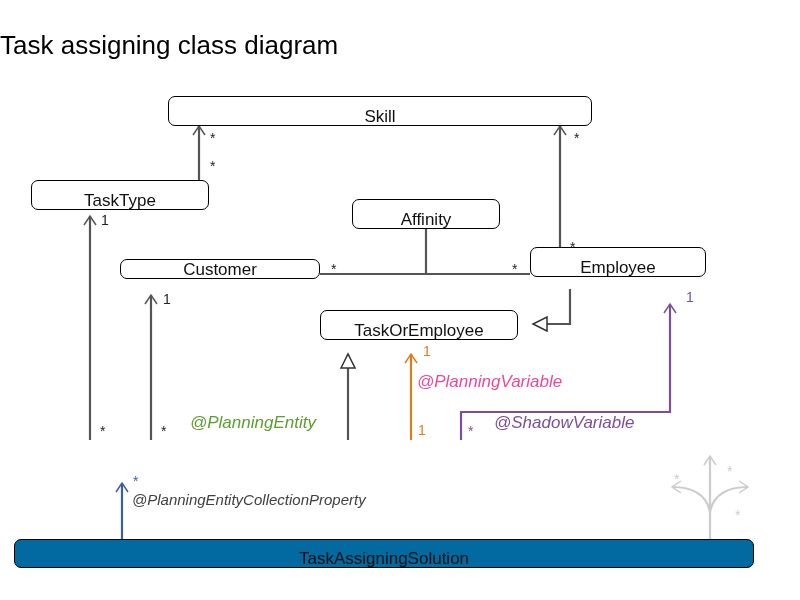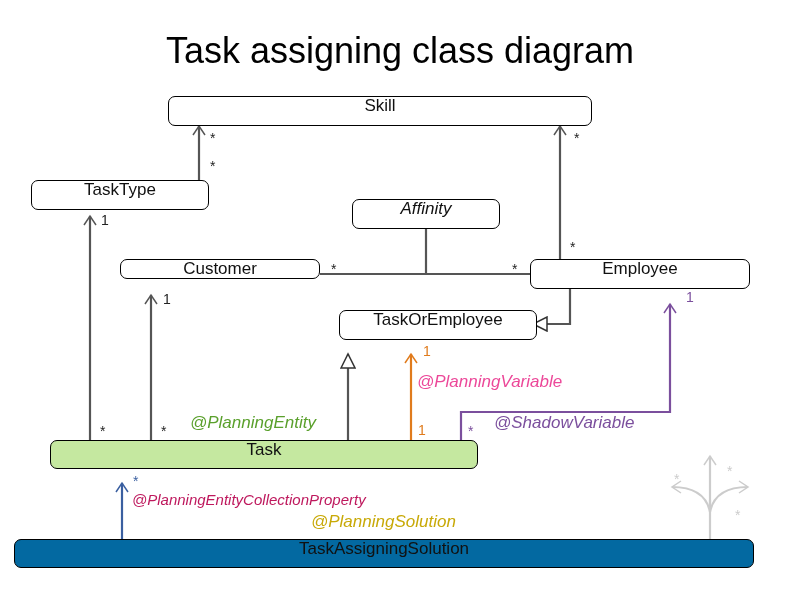--- a/index.html
+++ b/index.html
@@ -22,37 +22,37 @@
     width: 800px;
     height: 600px;
   }
   .node-box {
     position: absolute;
     box-sizing: border-box;
     border: 1.6px solid #000000;
     border-radius: 7px;
     background: #ffffff;
     display: flex;
-    align-items: flex-start;
+    align-items: flex-end;
     justify-content: center;
     z-index: 3;
   }
   .node-label {
     font-size: 17px;
     color: #111111;
     white-space: nowrap;
     line-height: 1;
   }
   #title {
     position: absolute;
     left: 0;
     top: 30px;
     width: 800px;
-    text-align: center;
-    font-size: 36px;
+    text-align: left;
+    font-size: 26px;
     color: #000000;
     z-index: 4;
   }
   .mult {
     position: absolute;
     font-size: 14px;
     z-index: 5;
     line-height: 1;
     white-space: nowrap;
   }
@@ -123,39 +123,36 @@
   </svg>
 
   <div class="node-box" style="left:168px; top:96px; width:424px; height:30px;">
     <span class="node-label">Skill</span>
   </div>
 
   <div class="node-box" style="left:31px; top:180px; width:178px; height:30px;">
     <span class="node-label">TaskType</span>
   </div>
 
-  <div class="node-box" style="left:352px; top:199px; width:148px; height:30px;font-style:italic;">
+  <div class="node-box" style="left:352px; top:199px; width:148px; height:30px;">
     <span class="node-label">Affinity</span>
   </div>
 
   <div class="node-box" style="left:120px; top:259px; width:200px; height:20px;">
     <span class="node-label">Customer</span>
   </div>
 
-  <div class="node-box" style="left:530px; top:259px; width:220px; height:30px;">
+  <div class="node-box" style="left:530px; top:247px; width:176px; height:30px;">
     <span class="node-label">Employee</span>
   </div>
 
-  <div class="node-box" style="left:320px; top:310px; width:198px; height:30px;margin-left:19px;">
+  <div class="node-box" style="left:320px; top:310px; width:198px; height:30px;">
     <span class="node-label">TaskOrEmployee</span>
   </div>
 
-  <div class="node-box" style="left:50px; top:440px; width:428px; height:29px; background:#c5e8a0;">
-    <span class="node-label">Task</span>
-  </div>
 
   <div class="node-box" style="left:14px; top:539px; width:740px; height:29px; background:#0369a1;">
     <span class="node-label">TaskAssigningSolution</span>
   </div>
 
   <span class="mult" style="left:210px; top:131px; color:#222222;">*</span>
   <span class="mult" style="left:210px; top:159px; color:#222222;">*</span>
 
   <span class="mult" style="left:574px; top:131px; color:#222222;">*</span>
   <span class="mult" style="left:570px; top:240px; color:#222222;">*</span>
@@ -180,17 +177,16 @@
   <span class="mult" style="left:727px; top:464px; color:#cccccc;">*</span>
   <span class="mult" style="left:674px; top:472px; color:#cccccc;">*</span>
   <span class="mult" style="left:735px; top:508px; color:#cccccc;">*</span>
 
   <span class="ann" style="left:190px; top:414px; color:#5aa02c;">@PlanningEntity</span>
 
   <span class="ann" style="left:417px; top:373px; color:#ec4899;">@PlanningVariable</span>
 
   <span class="ann" style="left:494px; top:414px; color:#7b4f9d;">@ShadowVariable</span>
 
-  <span class="ann" style="left:132px; top:492px; font-size:15px; color:#be185d;">@PlanningEntityCollectionProperty</span>
+  <span class="ann" style="left:132px; top:492px; font-size:15px; color:#404040;">@PlanningEntityCollectionProperty</span>
 
-  <span class="ann" style="left:311px; top:513px; color:#c8a907;">@PlanningSolution</span>
 
 </div>
 
 </body></html>

